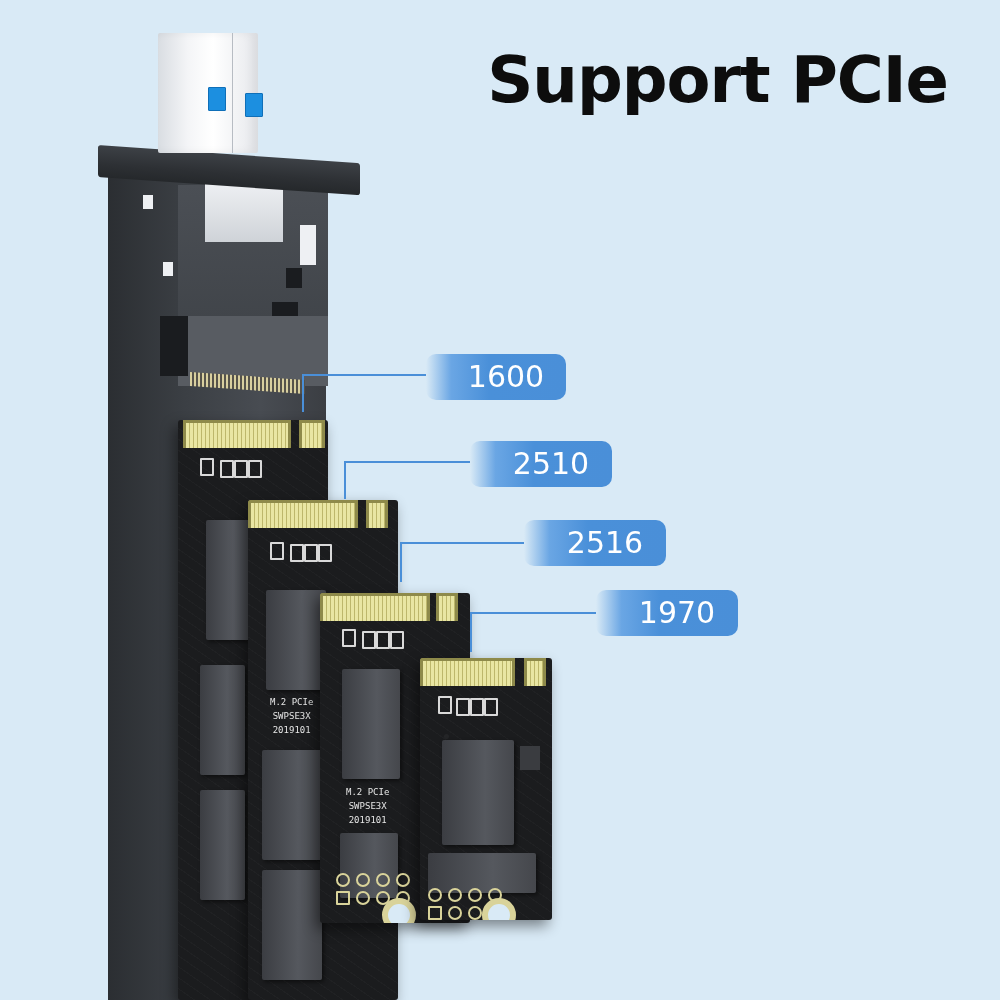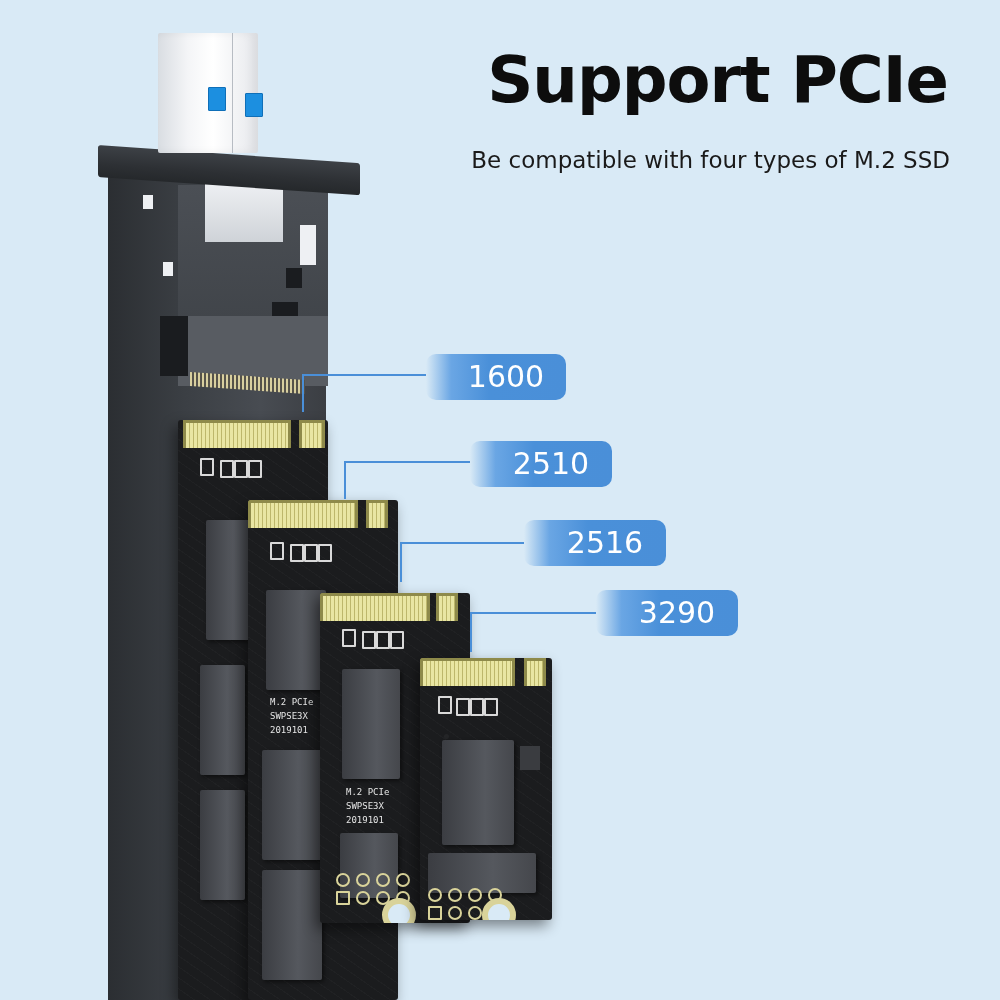--- a/index.html
+++ b/index.html
@@ -99,38 +99,38 @@
   .holes { position: absolute; display: grid; grid-template-columns: repeat(4, 14px); gap: 4px 6px; }
   .hole { width: 10px; height: 10px; border: 2px solid #d9d39a; border-radius: 50%; }
   .hole.sq { border-radius: 1px; }
   .notch {
     position: absolute; width: 34px; height: 34px; border-radius: 50%;
     border: 6px solid #d9d39a; background: #D9EAF6; box-sizing: border-box;
   }
   .card-text {
     position: absolute; color: #e6e6e6; font-size: 9px; line-height: 14px;
     font-family: "DejaVu Sans Mono", monospace;
+    text-align: center;
   }
 
   
   .pill {
     position: absolute; height: 46px; border-radius: 10px;
     background: linear-gradient(90deg, rgba(74,144,217,0) 0%, #6aa6e4 18%, #4a90d9 45%, #4a8fd8 100%);
     color: #ffffff; font-size: 30px; line-height: 46px;
     text-align: center; box-sizing: border-box; padding-left: 20px;
   }
   .lead-h { position: absolute; height: 2px; background: #4a8fd8; }
   .lead-v { position: absolute; width: 2px; background: #4a8fd8; }
 </style>
 </head>
 <body>
 
 <div class="title">Support PCIe</div>
 <div class="subtitle">
-  <span>Be compatible with four types of M.2 SSD</span>
 </div>
 
 <div>
   <div class="abs case"></div>
   <div class="abs case-inner"></div>
   <div class="abs metal-window"></div>
   <div class="abs small-hole" style="left:143px;top:195px;"></div>
   <div class="abs small-hole" style="left:163px;top:262px;"></div>
   <div class="abs chip-dark" style="left:286px;top:268px;width:16px;height:20px;"></div>
   <div class="abs chip-dark" style="left:272px;top:302px;width:26px;height:18px;"></div>
@@ -232,13 +232,13 @@
 <div class="lead-h" style="left:344px;top:461px;width:126px;"></div>
 <div class="lead-v" style="left:344px;top:461px;height:38px;"></div>
 <div class="pill" style="left:470px;top:441px;width:142px;">2510</div>
 
 <div class="lead-h" style="left:400px;top:542px;width:124px;"></div>
 <div class="lead-v" style="left:400px;top:542px;height:40px;"></div>
 <div class="pill" style="left:524px;top:520px;width:142px;">2516</div>
 
 <div class="lead-h" style="left:470px;top:612px;width:126px;"></div>
 <div class="lead-v" style="left:470px;top:612px;height:40px;"></div>
-<div class="pill" style="left:596px;top:590px;width:142px;">3290</div>
+<div class="pill" style="left:596px;top:590px;width:142px;">1970</div>
 
 </body></html>

